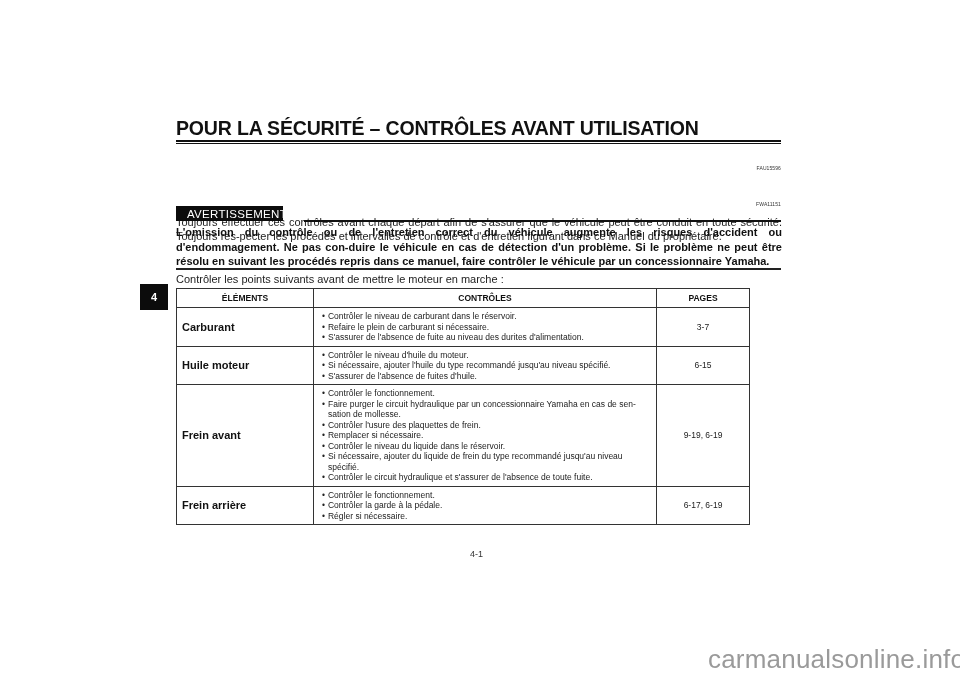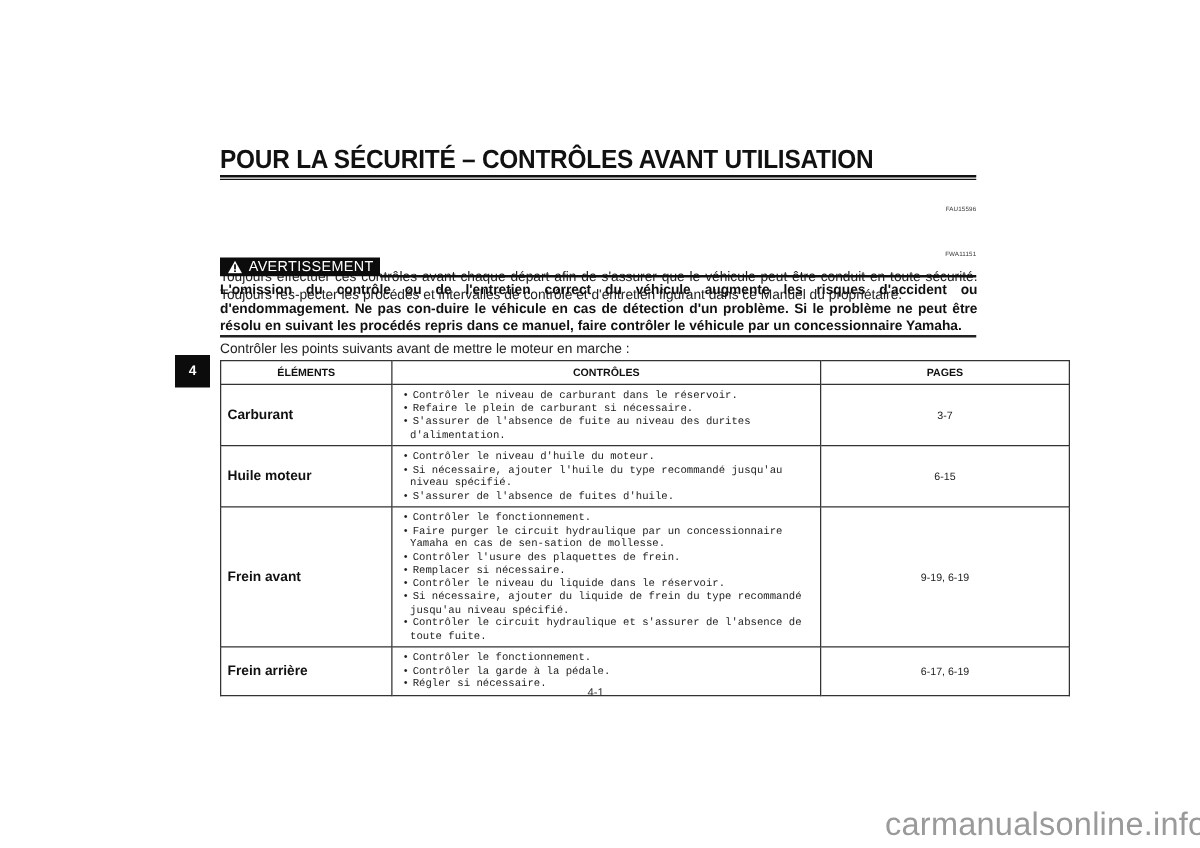--- a/index.html
+++ b/index.html
@@ -23,49 +23,49 @@
   .code { position: absolute; font-size: 5px; color: #333; letter-spacing: 0.1px; }
   .code-1 { right: 179px; top: 165px; }
   .code-2 { right: 179px; top: 201px; }
 
   .intro {
     position: absolute; left: 176px; top: 172px; width: 606px;
     font-size: 11px; line-height: 14px; text-align: justify; color: #222; margin-top: 43px;
   }
 
   .warning-banner {
-    position: absolute; left: 176px; top: 206px; height: 15px; width: 128px;
+    position: absolute; left: 176px; top: 206px; height: 15px; width: 107px;
     background: #0c0c0c; color: #fff; display: flex; align-items: center;
     padding-left: 6px; font-size: 11.5px; font-weight: normal; letter-spacing: 0.3px;
   }
   .warning-banner svg { margin-right: 5px; }
   .warning-rule { position: absolute; left: 304px; top: 220px; width: 477px; height: 1.5px; background: #111; }
 
   .warning-text {
     position: absolute; left: 176px; top: 225px; width: 606px;
     font-size: 11px; line-height: 14.5px; font-weight: bold; text-align: justify; color: #111;
   }
   .warning-end-rule { position: absolute; left: 176px; top: 268px; width: 605px; height: 2px; background: #222; }
 
   .lead {
     position: absolute; left: 176px; top: 273px; font-size: 11px; color: #222;
   }
 
   table.checks {
-    position: absolute; left: 176px; top: 288px; width: 680px;
+    position: absolute; left: 176px; top: 288px; width: 574px;
     border-collapse: collapse; font-size: 8.5px; color: #222;
   }
   table.checks th, table.checks td { border: 1px solid #333; }
   table.checks { border: 1.5px solid #222; }
   table.checks th {
     font-weight: bold; height: 19px; font-size: 8.5px; text-align: center; color: #111;
   }
   table.checks td { vertical-align: middle; }
   td.item { width: 137px; padding-left: 5px; font-weight: bold; font-size: 11px; color: #111; }
-  td.controls { width: 343px; padding: 3px 5px 3px 5px; line-height: 10.5px; font-family: Liberation Mono, monospace; }
+  td.controls { width: 343px; padding: 3px 5px 3px 5px; line-height: 10.5px; }
   td.pages { text-align: center; font-size: 8.5px; }
   ul.bullets { list-style: none; }
   ul.bullets li { padding-left: 9px; text-indent: -6px; }
   ul.bullets li::before { content: "\2022"; margin-right: 3px; }
   tr.row-carb td { height: 37px; }
   tr.row-oil td { height: 36px; }
   tr.row-front td { height: 98px; }
   tr.row-rear td { height: 36px; }
 
   .page-number { position: absolute; left: 470px; top: 549px; font-size: 9px; color: #333; }

